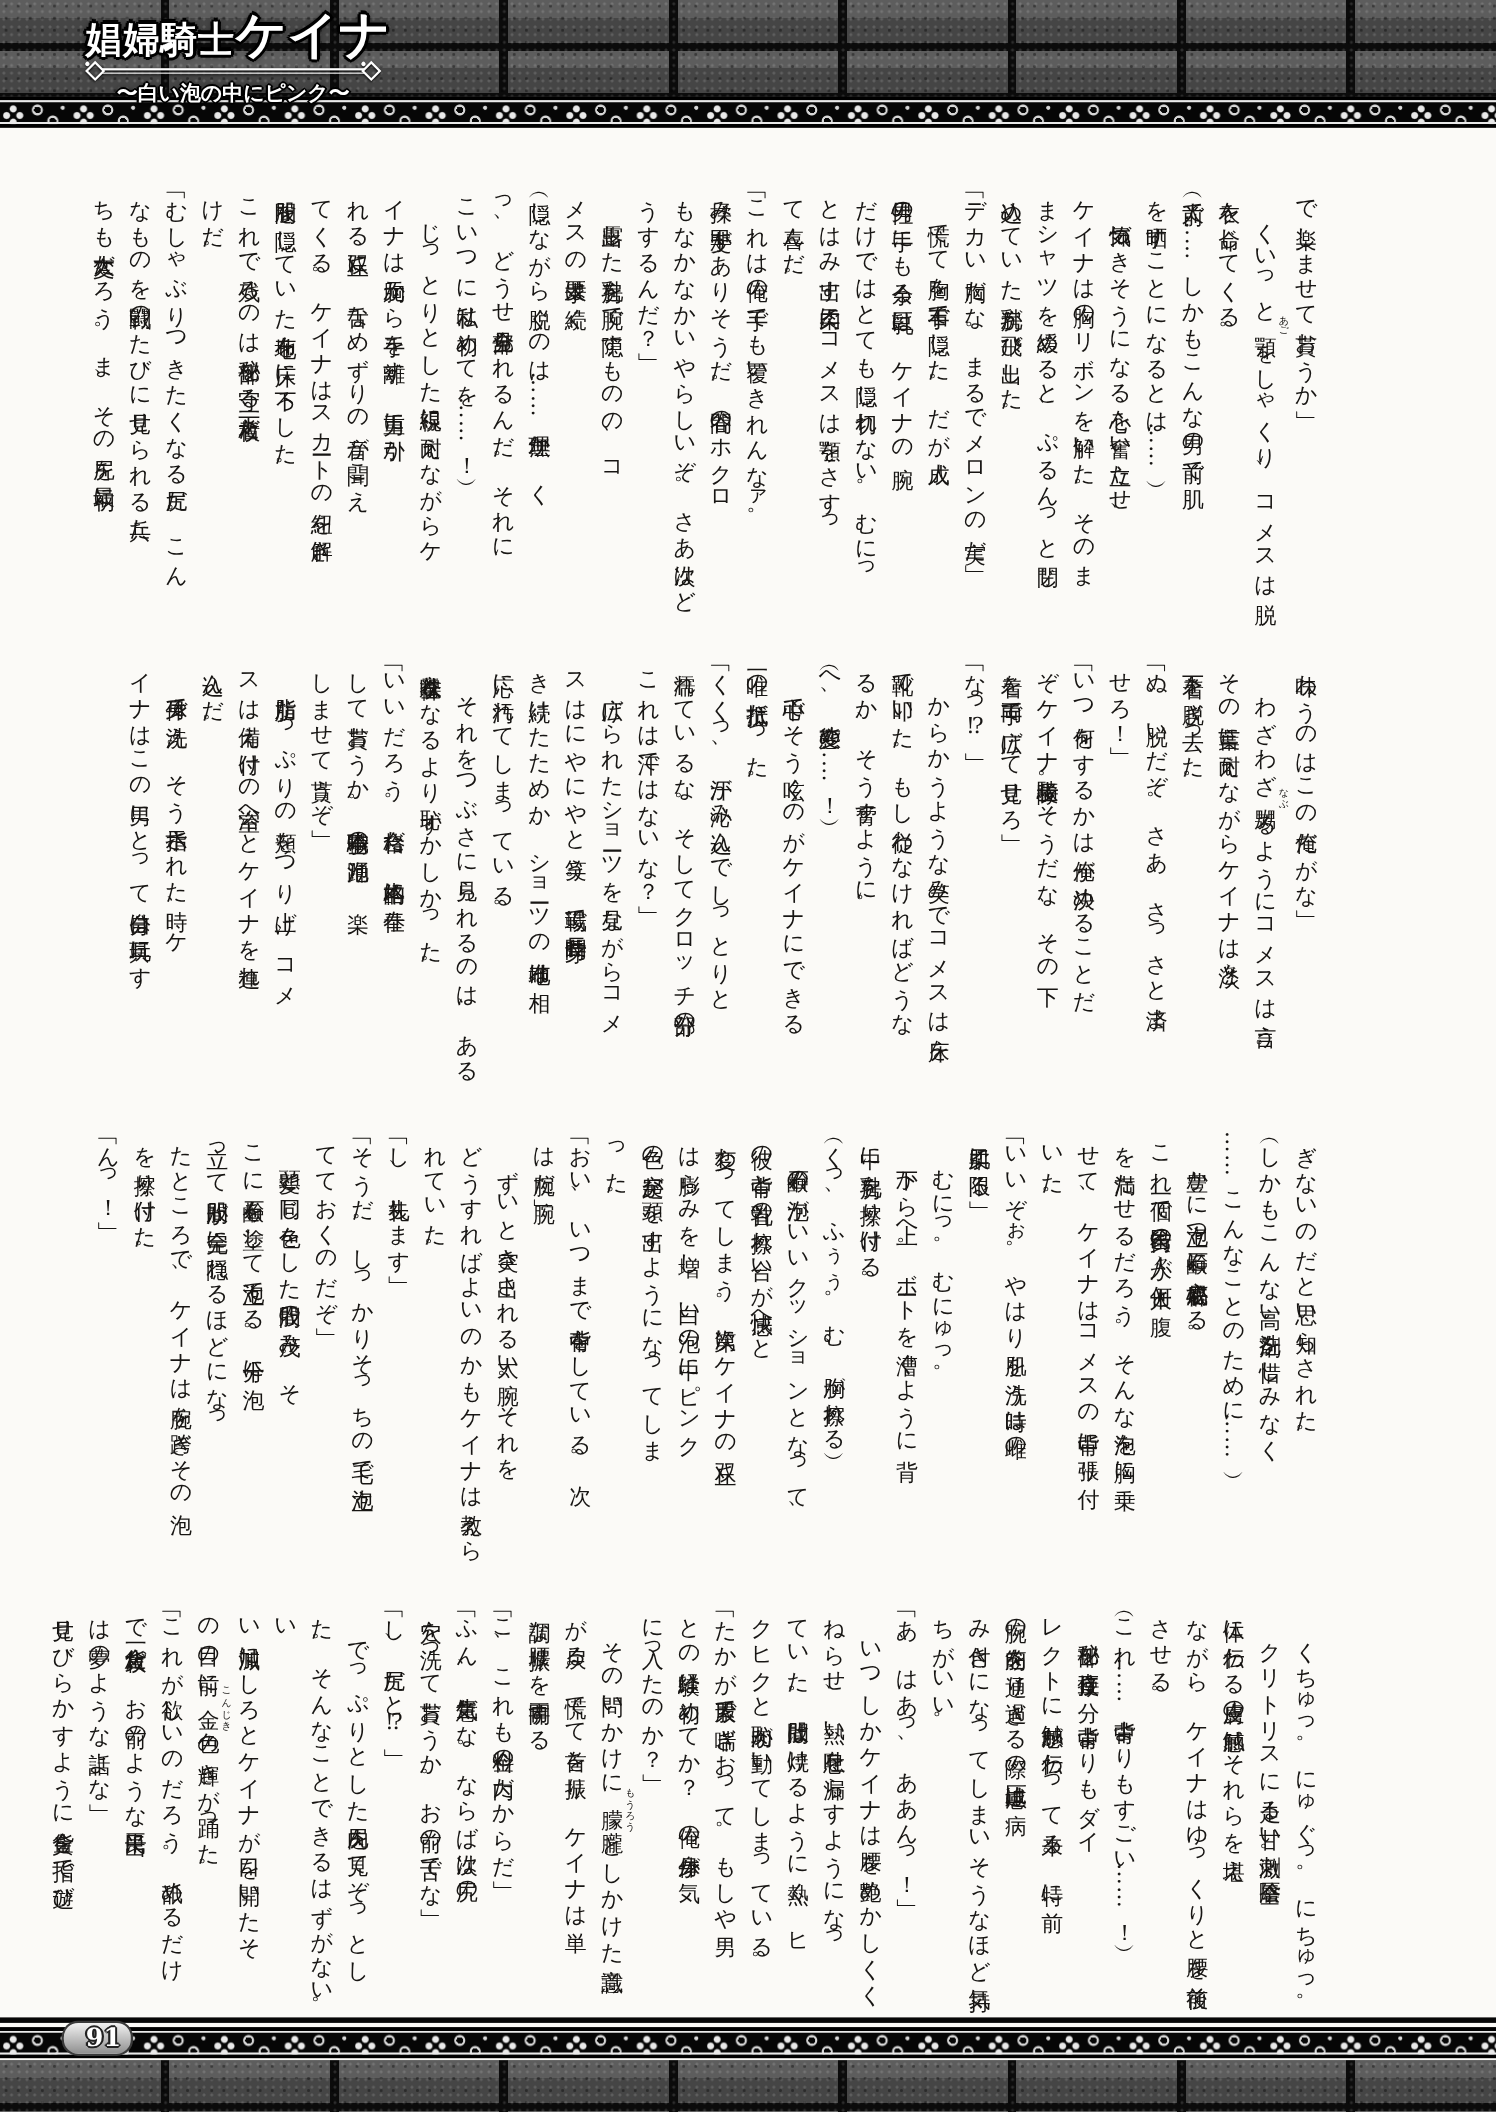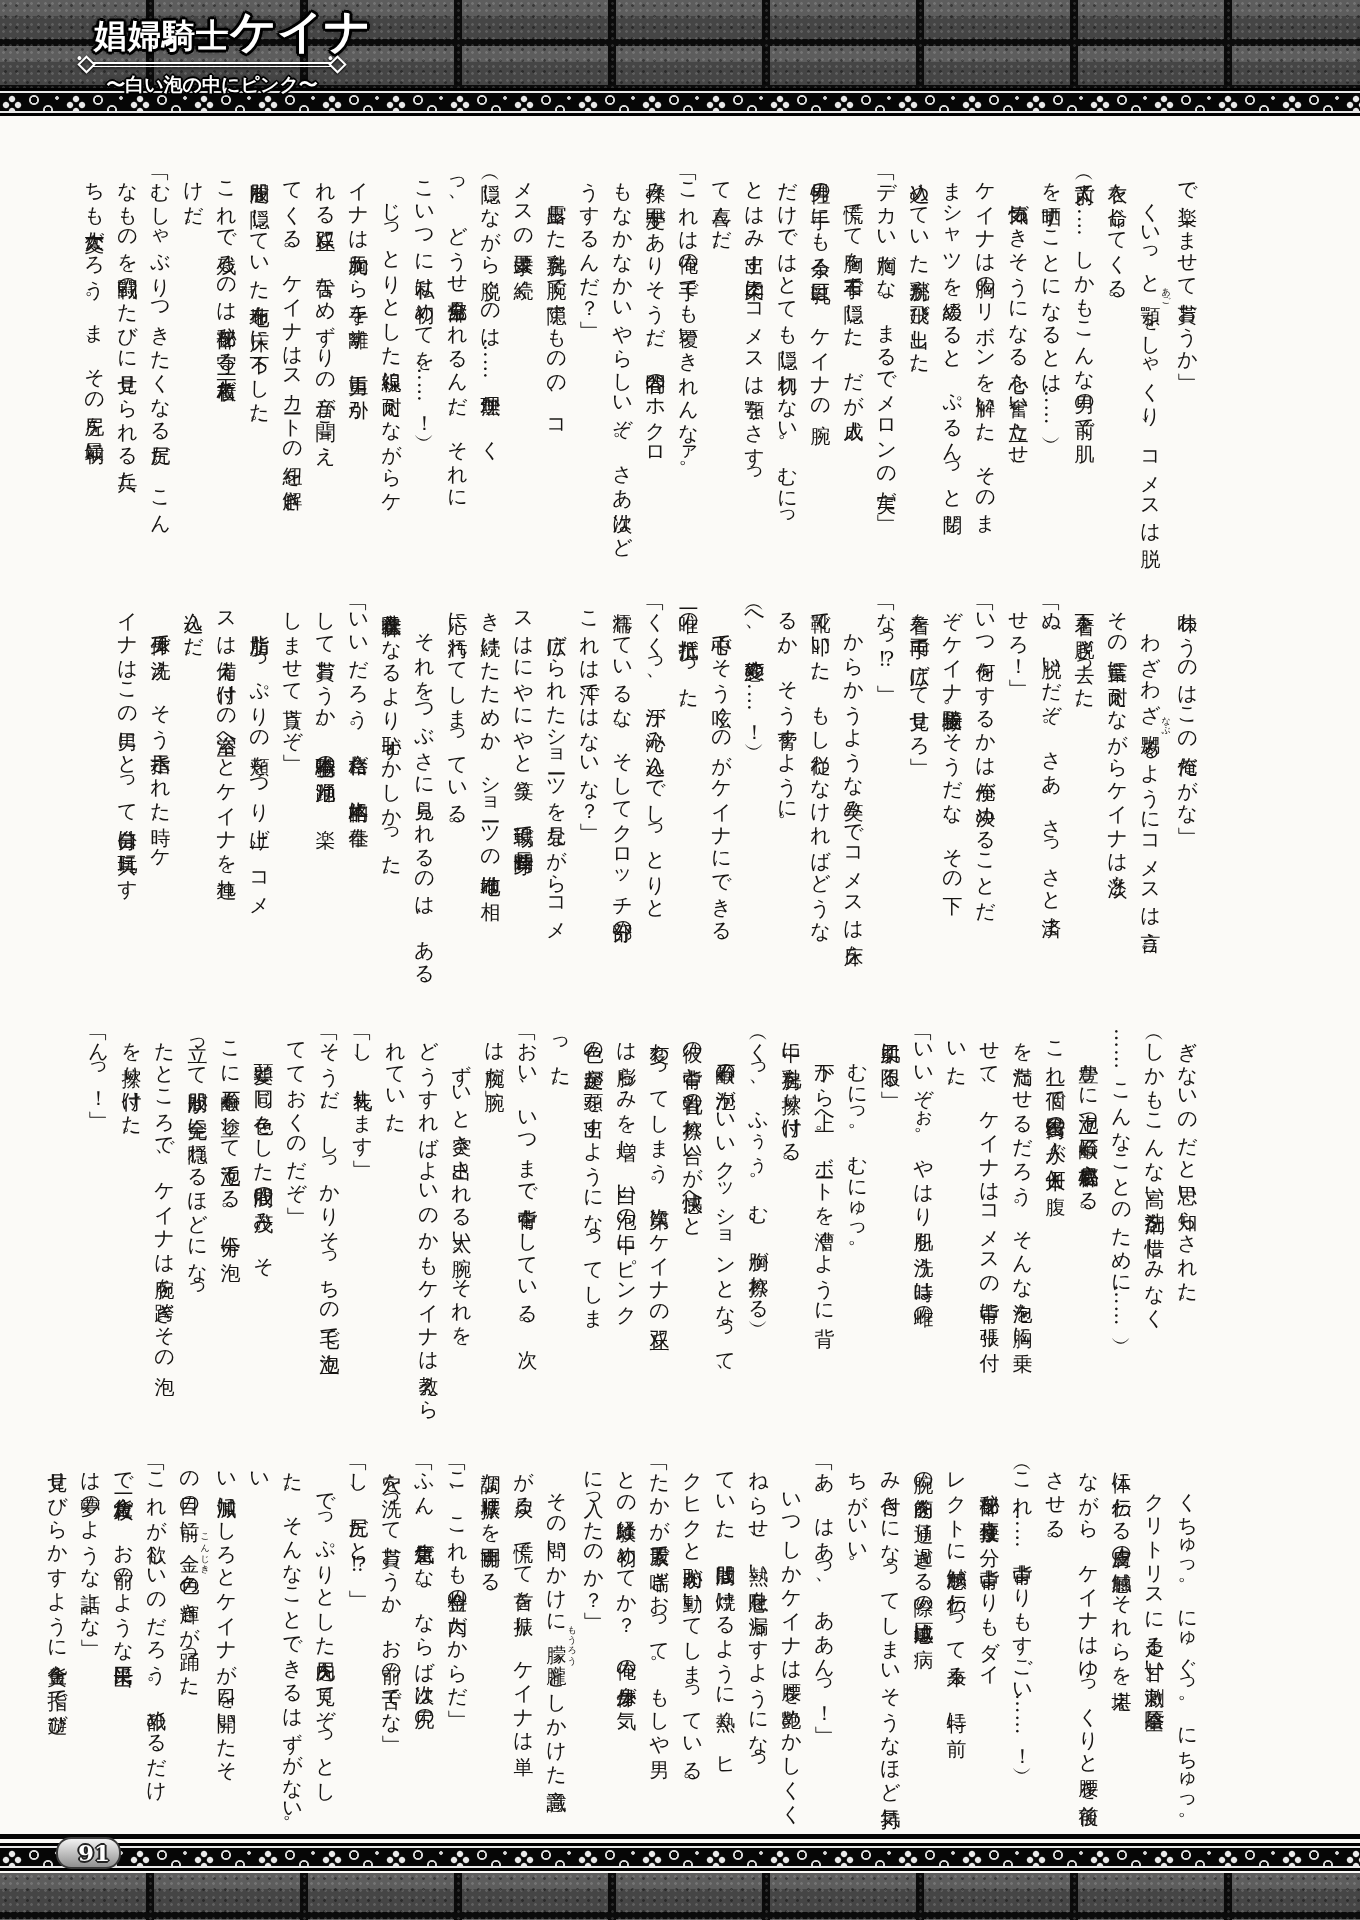--- a/index.html
+++ b/index.html
@@ -30,21 +30,21 @@
       radial-gradient(circle at 57px 7px,  #d8d8d8 1.5px, transparent 2.2px);
     background-size:64px 28px;
     box-shadow:inset 0 2px 0 #e9e9e9, inset 0 -2px 0 #e9e9e9;
     border-top:3px solid #000;border-bottom:3px solid #000;box-sizing:border-box;}
   .ornament-top{top:88px;}
   .ornament-bottom{top:1843px;}
   .bottom-rule{position:absolute;left:0;top:1834px;width:1360px;height:5px;background:#070707;}
 
   
   .title-block{position:absolute;left:78px;top:8px;width:268px;text-align:center;color:#fff;z-index:5;}
-  .title-line{white-space:nowrap;line-height:1;margin-left:16px;}
+  .title-line{white-space:nowrap;line-height:1;}
   .t-main{font-size:33px;font-weight:bold;letter-spacing:1px;
     text-shadow:-3px 0 0 #000,3px 0 0 #000,0 -3px 0 #000,0 3px 0 #000,
       -2px -2px 0 #000,2px -2px 0 #000,-2px 2px 0 #000,2px 2px 0 #000,0 0 7px #000;}
   .t-name{font-size:46px;font-weight:bold;letter-spacing:0;
     text-shadow:-3px 0 0 #000,3px 0 0 #000,0 -3px 0 #000,0 3px 0 #000,
       -2px -2px 0 #000,2px -2px 0 #000,-2px 2px 0 #000,2px 2px 0 #000,0 0 7px #000;}
   .title-rule{display:flex;align-items:center;margin:4px 2px 1px 2px;filter:drop-shadow(0 1px 1px #000);}
   .rule-line{flex:1;height:5px;border-top:2px solid #fff;border-bottom:1px solid #fff;box-sizing:border-box;}
   .rule-end{width:9px;height:9px;border:2px solid #fff;transform:rotate(45deg);flex:0 0 auto;position:relative;}
   .rule-end::after{content:"";position:absolute;left:-7px;top:3px;width:4px;height:4px;background:#fff;border-radius:50%;}

